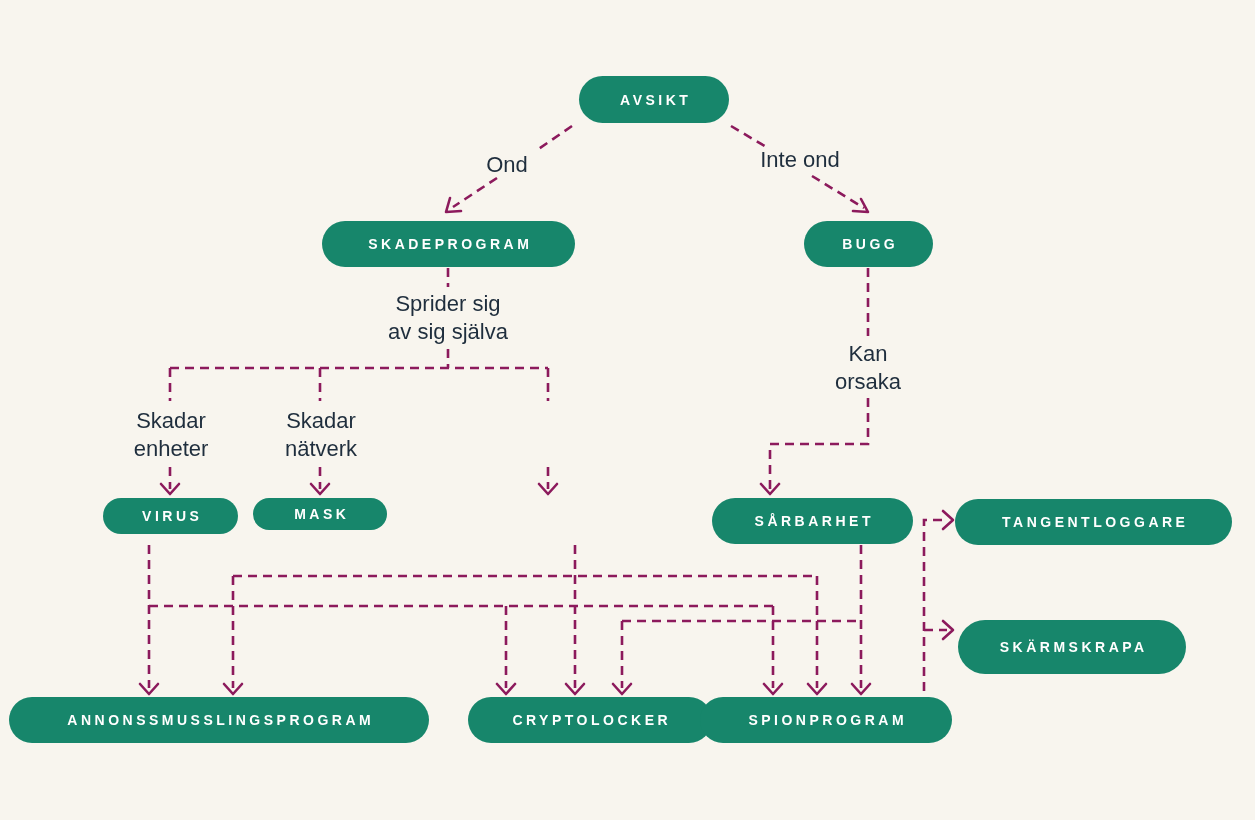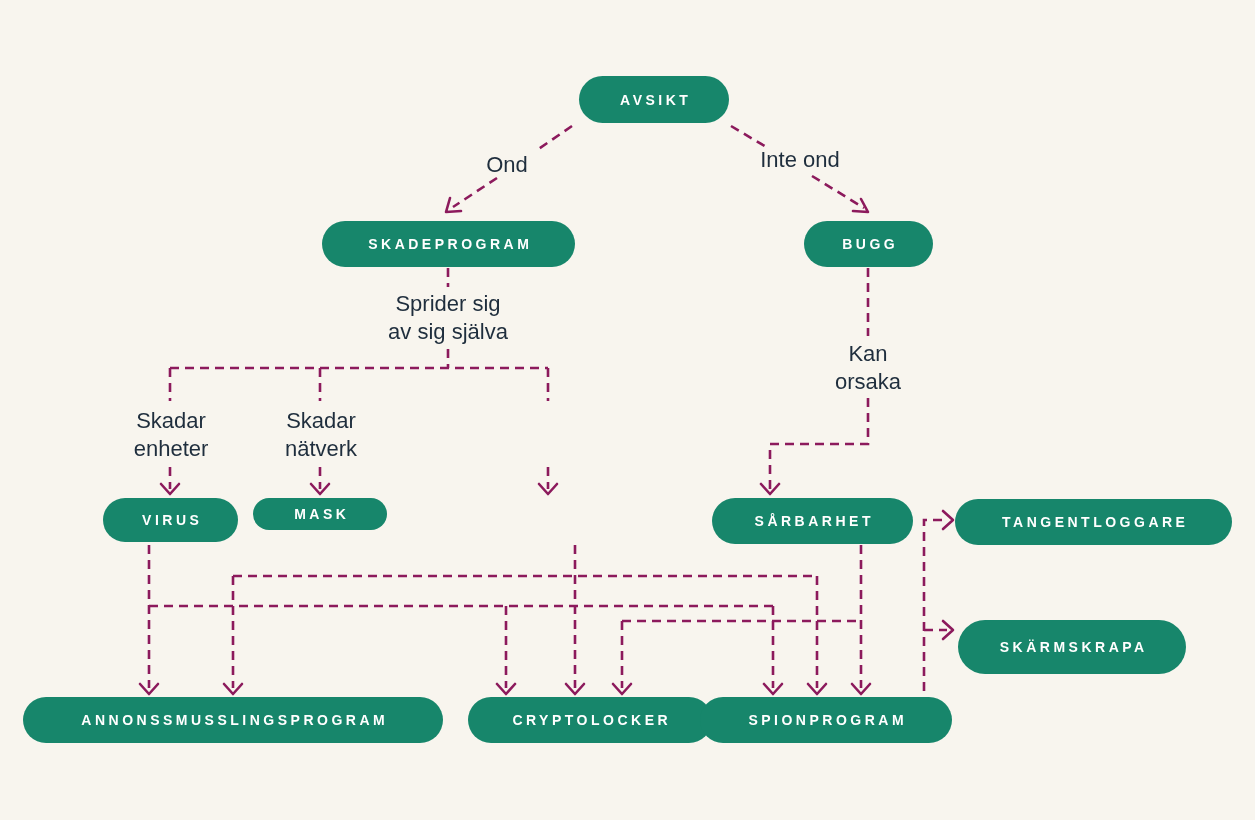--- a/index.html
+++ b/index.html
@@ -117,26 +117,26 @@
       <path class="dash" d="M924,691 L924,520 L947,520"></path>
       <path class="head" d="M943,511 L953,520 L943,529"></path>
       <path class="dash" d="M924,630 L947,630"></path>
       <path class="head" d="M943,621 L953,630 L943,639"></path>
     </g>
   </svg>
 
   <div class="node" style="left:579px;top:76px;width:150px;height:47px;">AVSIKT</div>
   <div class="node" style="left:322px;top:221px;width:253px;height:46px;">SKADEPROGRAM</div>
   <div class="node" style="left:804px;top:221px;width:129px;height:46px;">BUGG</div>
-  <div class="node" style="left:103px;top:498px;width:135px;height:44px;">VIRUS</div>
+  <div class="node" style="left:103px;top:498px;width:135px;height:36px;">VIRUS</div>
   <div class="node" style="left:253px;top:498px;width:134px;height:32px;">MASK</div>
   <div class="node" style="left:712px;top:498px;width:201px;height:46px;">SÅRBARHET</div>
   <div class="node" style="left:955px;top:499px;width:277px;height:46px;">TANGENTLOGGARE</div>
   <div class="node" style="left:958px;top:620px;width:228px;height:54px;">SKÄRMSKRAPA</div>
-  <div class="node" style="left:23px;top:697px;width:420px;height:46px;">ANNONSSMUSSLINGSPROGRAM</div>
+  <div class="node" style="left:9px;top:697px;width:420px;height:46px;">ANNONSSMUSSLINGSPROGRAM</div>
   <div class="node" style="left:468px;top:697px;width:244px;height:46px;">CRYPTOLOCKER</div>
   <div class="node" style="left:700px;top:697px;width:252px;height:46px;">SPIONPROGRAM</div>
 
   <div class="elabel" style="left:507px;top:165px;">Ond</div>
   <div class="elabel" style="left:800px;top:160px;">Inte ond</div>
   <div class="elabel" style="left:448px;top:318px;">
     <span>Sprider sig</span>
     <span>av sig själva</span>
   </div>
   <div class="elabel" style="left:171px;top:435px;">

